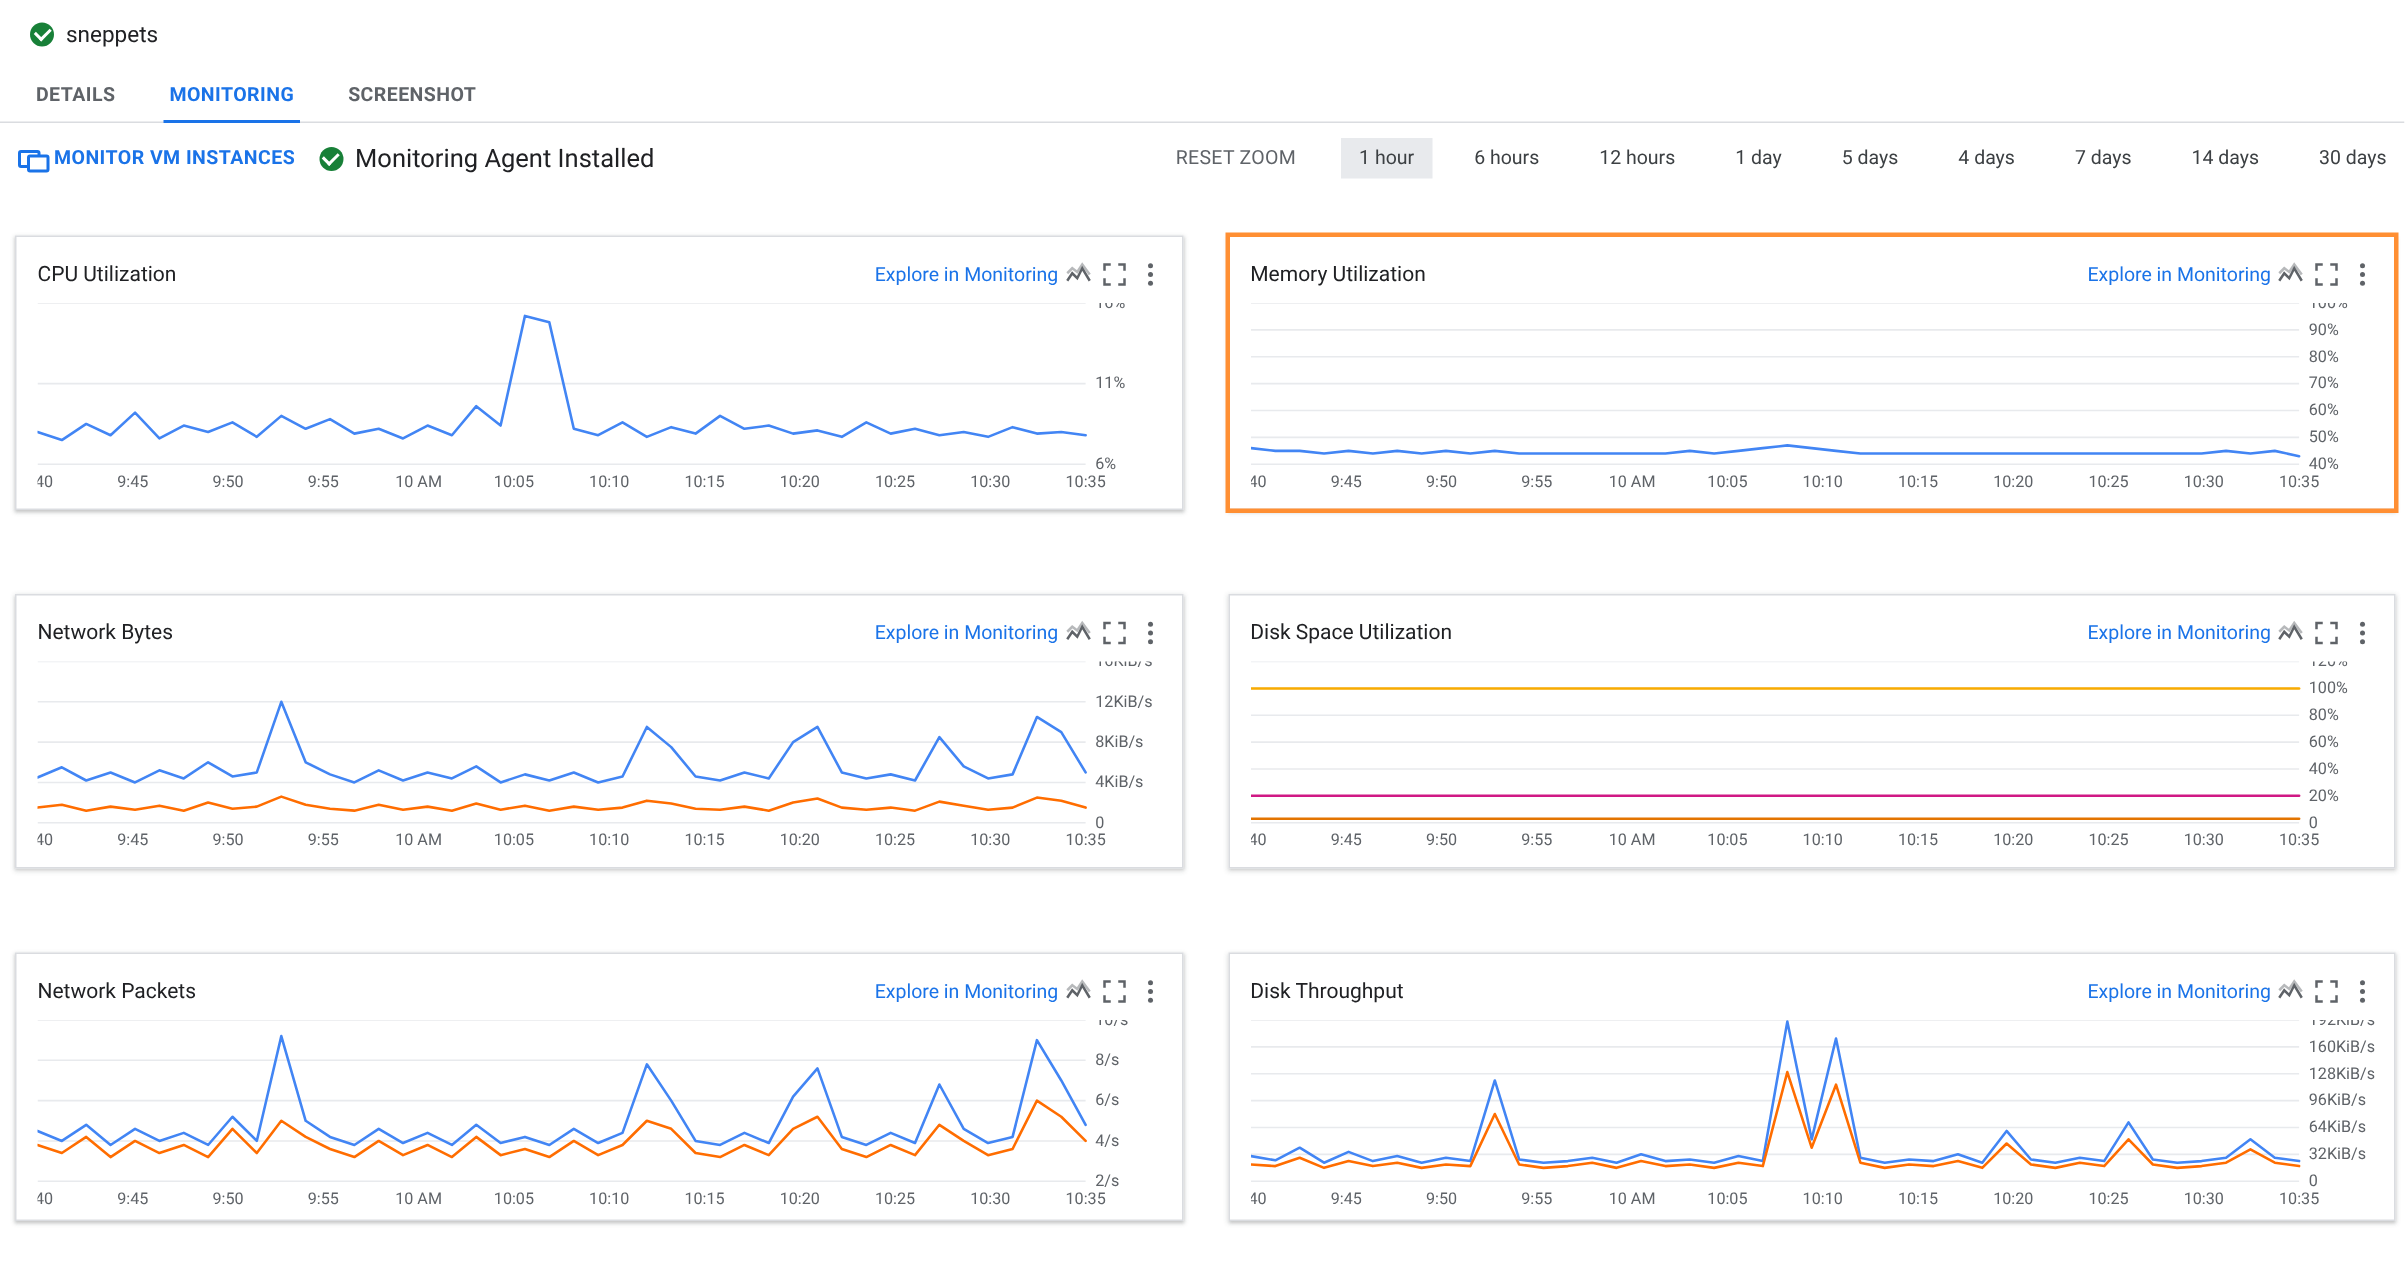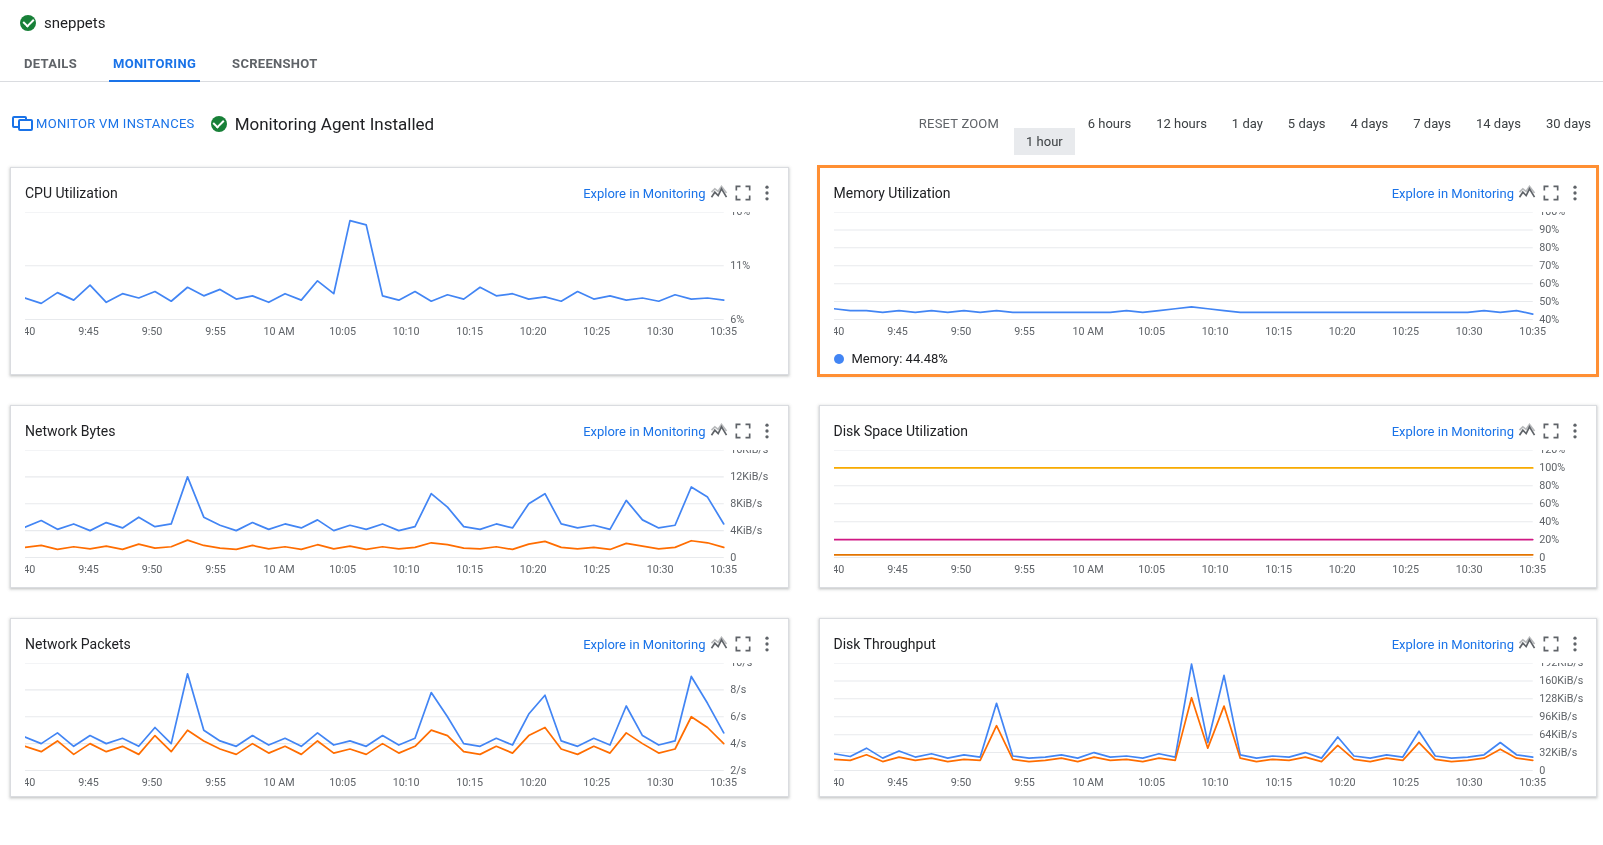--- a/index.html
+++ b/index.html
@@ -26,39 +26,40 @@
   }
   .page-title { font-size:15px; font-weight:400; }
 
   .tabs { display:flex; gap:28px; padding: 10px 20px 0 20px; border-bottom:1px solid var(--border); font-size:13px; font-weight:700; letter-spacing:.3px; }
   .tab { padding: 8px 4px 10px 4px; color: var(--muted); cursor:pointer; position:relative; }
   .tab.active { color: var(--blue); }
   .tab.active::after { content:""; position:absolute; left:0; right:0; bottom:-1px; height:2px; background: var(--blue); }
 
   .toolbar { display:flex; align-items:center; justify-content:space-between; padding: 10px 0 10px 10px; gap:12px; }
   .toolbar-left { display:flex; align-items:center; gap:16px; }
-  .mon-link { display:inline-flex; align-items:flex-start; gap:6px; color:var(--blue); font-weight:400; font-size:13px; letter-spacing:.3px; cursor:pointer; padding-left:2px;}
+  .mon-link { display:inline-flex; align-items:center; gap:6px; color:var(--blue); font-weight:700; font-size:13px; letter-spacing:.3px; cursor:pointer; padding-left:2px;}
   .mon-link .inst-icon { width:18px; height:12px; position:relative; }
   .mon-link .inst-icon::before, .mon-link .inst-icon::after {
     content:""; position:absolute; width:11px; height:8px; border:2px solid var(--blue); border-radius:2px;
   }
   .mon-link .inst-icon::before { left:0; top:0; }
   .mon-link .inst-icon::after  { left:6px; top:3px; background:#fff;}
 
   .agent { display:inline-flex; align-items:center; gap:8px; font-size:17px; color:var(--text); }
 
-  .time-opts { display:flex; align-items:center; gap:1px; font-size:13px; color:#3c4043; margin-right:0; }
+  .time-opts { display:flex; align-items:center; gap:16px; font-size:13px; color:#3c4043; margin-right:0; }
   .time-opts .reset { color: var(--muted); padding:6px 14px; font-weight:400; letter-spacing:.2px;}
   .time-opts .opt { padding:6px 12px; cursor:pointer; white-space:nowrap;}
-  .time-opts .opt.active { background:#e8eaed;margin-top:36px; }
+  .time-opts .opt.active { background:#e8eaed; }
 
   .grid { display:grid; grid-template-columns: 1fr 1fr; gap: 30px 30px; padding: 2px 6px 10px 10px; }
   .card {
     background:#fff; border:1px solid var(--border); box-shadow: var(--card-shadow); position:relative;
     padding: 14px 10px 8px 14px;
+    margin-top: 26px;
   }
   .card.hl { outline: 3px solid var(--hl-orange); outline-offset: -1px; }
 
   .card-head { display:flex; align-items:center; justify-content:space-between; margin-bottom:8px; }
   .card-title { font-size:14px; color:var(--text); }
   .card-actions { display:flex; align-items:center; gap:2px; }
   .explore { color: var(--blue); font-size:13px; cursor:pointer; font-weight:400;}
   .icon-btn { width:22px; height:22px; display:inline-flex; align-items:center; justify-content:center; cursor:pointer; color:var(--muted); }
   .icon-btn svg { width:20px; height:20px; }
 
@@ -211,24 +212,20 @@
           <text x="236.36363636363637" y="114" font-size="10" fill="#5f6368" text-anchor="middle">10 AM</text>
           <text x="295.45454545454544" y="114" font-size="10" fill="#5f6368" text-anchor="middle">10:05</text>
           <text x="354.5454545454545" y="114" font-size="10" fill="#5f6368" text-anchor="middle">10:10</text>
           <text x="413.6363636363636" y="114" font-size="10" fill="#5f6368" text-anchor="middle">10:15</text>
           <text x="472.72727272727275" y="114" font-size="10" fill="#5f6368" text-anchor="middle">10:20</text>
           <text x="531.8181818181819" y="114" font-size="10" fill="#5f6368" text-anchor="middle">10:25</text>
           <text x="590.9090909090909" y="114" font-size="10" fill="#5f6368" text-anchor="middle">10:30</text>
           <text x="650" y="114" font-size="10" fill="#5f6368" text-anchor="middle">10:35</text>
         </svg>
       </div>
-    <div class="legend">
-        <span class="dot"></span>
-        <span>Memory: 44.48%</span>
-      </div>
   </div>
     <div class="card">
     <div class="card-head">
       <div class="card-title">Network Bytes</div>
       <div class="card-actions">
         <span class="explore">Explore in Monitoring</span>
         <span class="icon-btn">
             <svg viewBox="0 0 24 24" fill="none" stroke="currentColor" stroke-width="2">
               <path d="M3 17l4-6 4 4 4-8 6 10"></path>
               <path d="M3 11l4-4 4 3 4-6 6 8" opacity=".45"></path>

